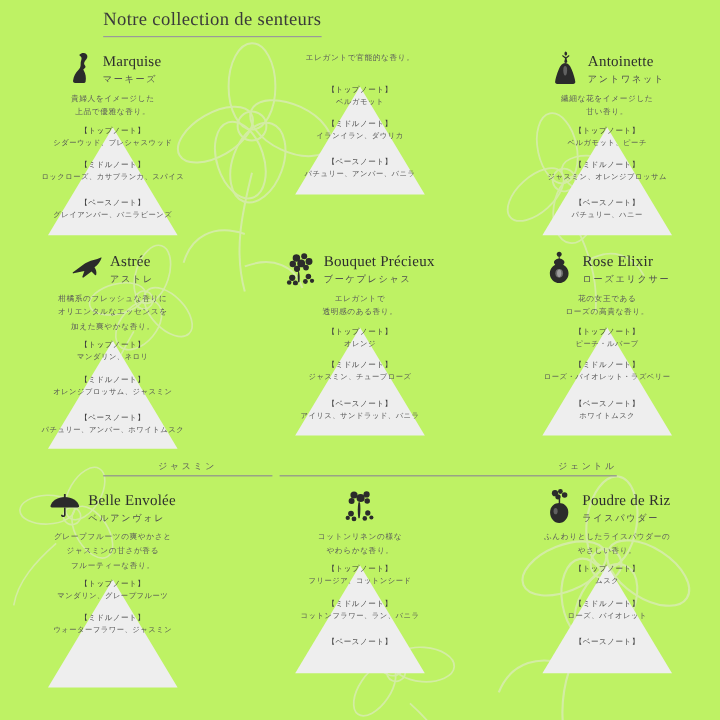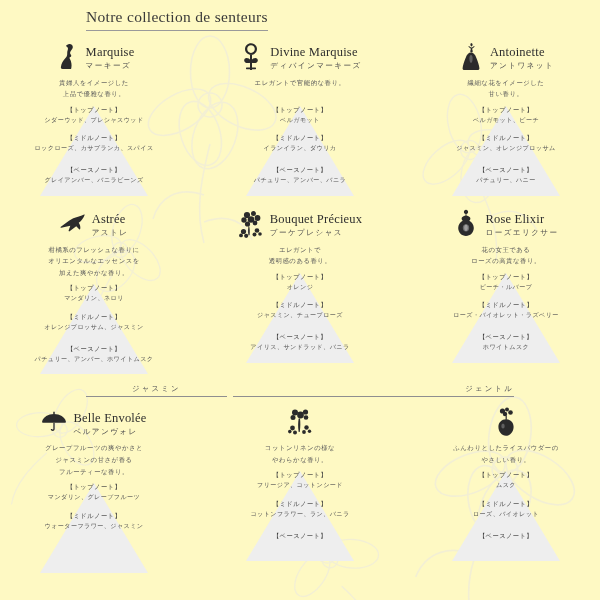--- a/index.html
+++ b/index.html
@@ -5,21 +5,21 @@
   * { box-sizing: border-box; margin: 0; padding: 0; }
   html, body {
     width: 600px; height: 600px;
     background: #ffffff;
     font-family: "Liberation Sans", sans-serif;
     overflow: hidden;
   }
   #page {
     position: relative;
     width: 600px; height: 600px;
-    background: #fef9c3;
+    background: #bef264;
     overflow: hidden;
   }
   
   #watermark {
     position: absolute;
     inset: 0;
     pointer-events: none;
     z-index: 0;
     opacity: 0.5;
   }
@@ -264,31 +264,20 @@
                     <div class="note-value">ロックローズ、カサブランカ、スパイス</div>
                   </div>
                   <div class="note-group note-base">
                     <div class="note-label">【ベースノート】</div>
                     <div class="note-value">グレイアンバー、バニラビーンズ</div>
                   </div>
                 </div>
               </div>
             </div>
             <div class="product">
-              <div class="product-name-block">
-                <span class="product-icon">
-                  <svg width="20" height="30" viewBox="0 0 20 30">
-                    <path fill="#2b2b2b" d="M10 1.2c3.3 0 6 2.6 6 5.9 0 3.2-2.7 5.8-6 5.8S4 10.3 4 7.1c0-3.3 2.7-5.9 6-5.9zm0 2.1c-2.1 0-3.8 1.7-3.8 3.8S7.9 10.9 10 10.9s3.8-1.7 3.8-3.8S12.1 3.3 10 3.3z"></path>
-                    <rect fill="#2b2b2b" x="9" y="13" width="2" height="15"></rect>
-                    <path fill="#2b2b2b" d="M10 18.5c2.6-3.4 6.5-3.2 6.8-.4.3 2.6-3.4 3.9-6.8 2.3-3.4 1.6-7.1.3-6.8-2.3.3-2.8 4.2-3 6.8.4z"></path>
-                    <rect fill="#2b2b2b" x="5" y="25.4" width="10" height="1.8" rx=".6"></rect>
-                  </svg>
-                </span>
-                <span class="names"><span class="name-fr">Divine Marquise</span><span class="name-jp" style="display:block">ディバインマーキーズ</span></span>
-              </div>
               <div class="desc">
                 <div>エレガントで官能的な香り。</div>
               </div>
               <div class="pyramid-wrap">
                 <div class="pyramid-shape"></div>
                 <div class="pyramid-notes">
                   <div class="note-group note-top">
                     <div class="note-label">【トップノート】</div>
                     <div class="note-value">ベルガモット</div>
                   </div>
@@ -547,20 +536,21 @@
                       <circle cx="8.5" cy="4" r="2.6"></circle>
                       <circle cx="13" cy="2.6" r="2"></circle>
                       <circle cx="16.5" cy="5.5" r="2.3"></circle>
                       <circle cx="11" cy="7" r="2.2"></circle>
                       <path d="M11.6 8.6h1.2v4.2h-1.2z"></path>
                     </g>
                     <path fill="#2b2b2b" d="M12 12.2c4.3 0 7.6 3.2 7.6 7.6 0 4.9-3.4 9-7.6 9s-7.6-4.1-7.6-9c0-4.4 3.3-7.6 7.6-7.6z"></path>
                     <ellipse fill="#ffffff" cx="9" cy="19" rx="1.7" ry="2.6" opacity=".25"></ellipse>
                   </svg>
                 </span>
+                <span class="names"><span class="name-fr">Poudre de Riz</span><span class="name-jp" style="display:block">ライスパウダー</span></span>
               </div>
               <div class="desc">
                 <div>ふんわりとしたライスパウダーの</div>
                 <div>やさしい香り。</div>
               </div>
               <div class="pyramid-wrap">
                 <div class="pyramid-shape"></div>
                 <div class="pyramid-notes">
                   <div class="note-group note-top">
                     <div class="note-label">【トップノート】</div>

